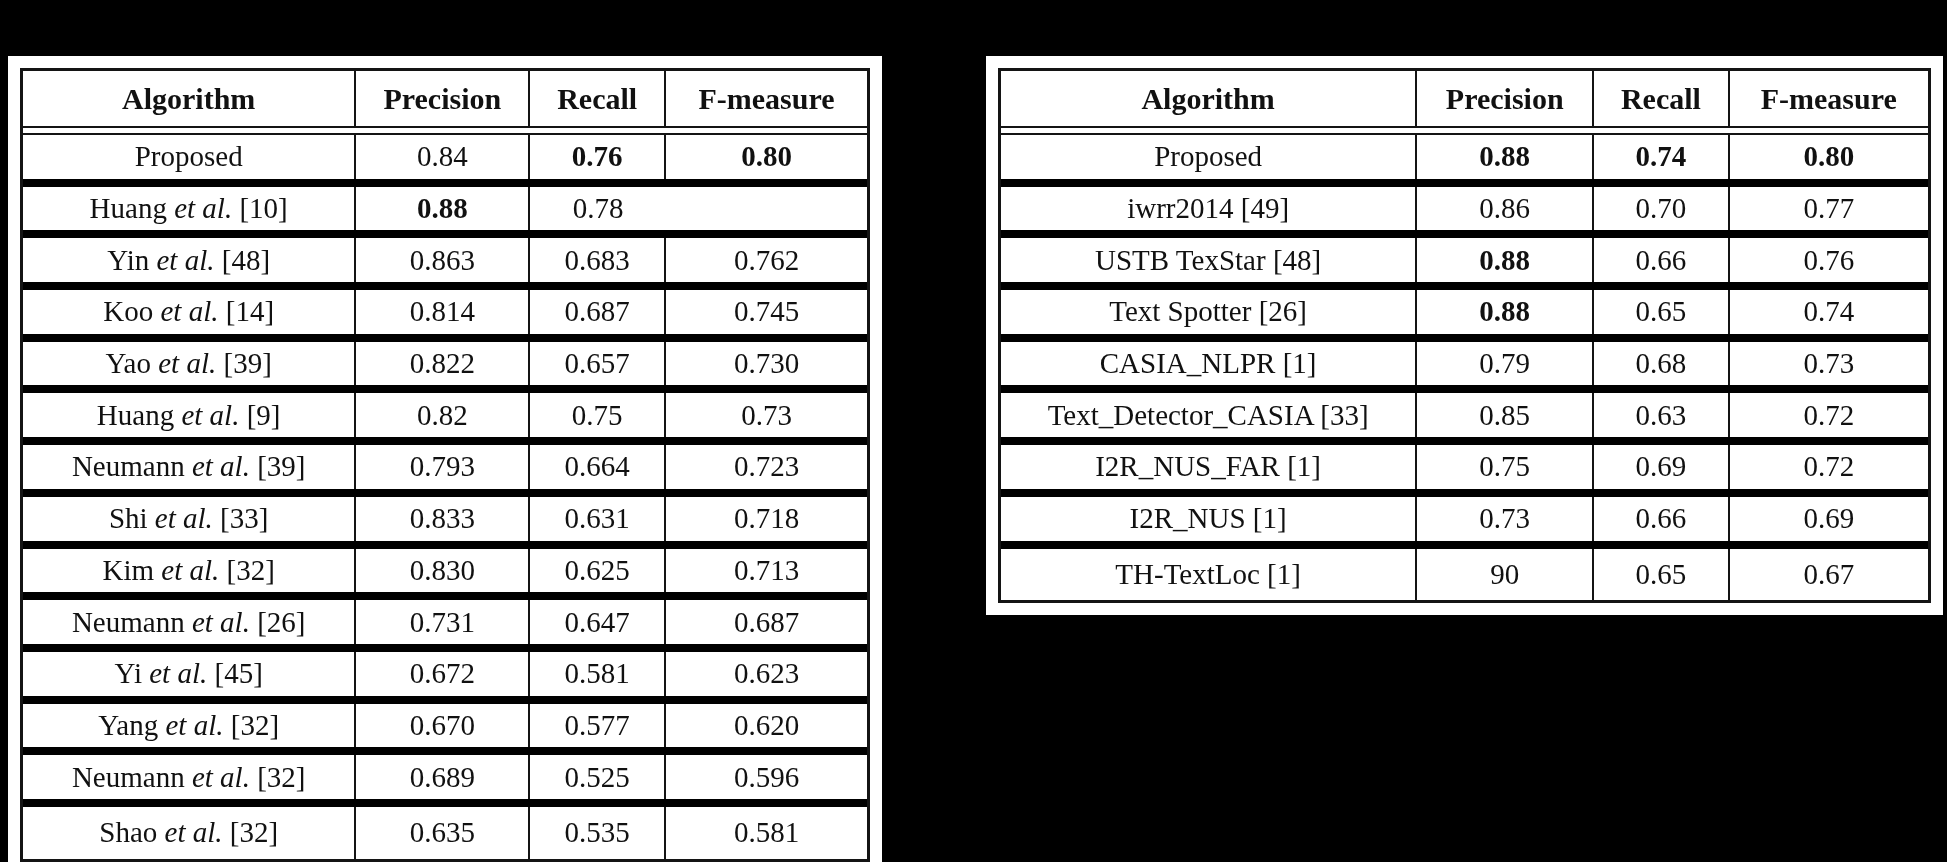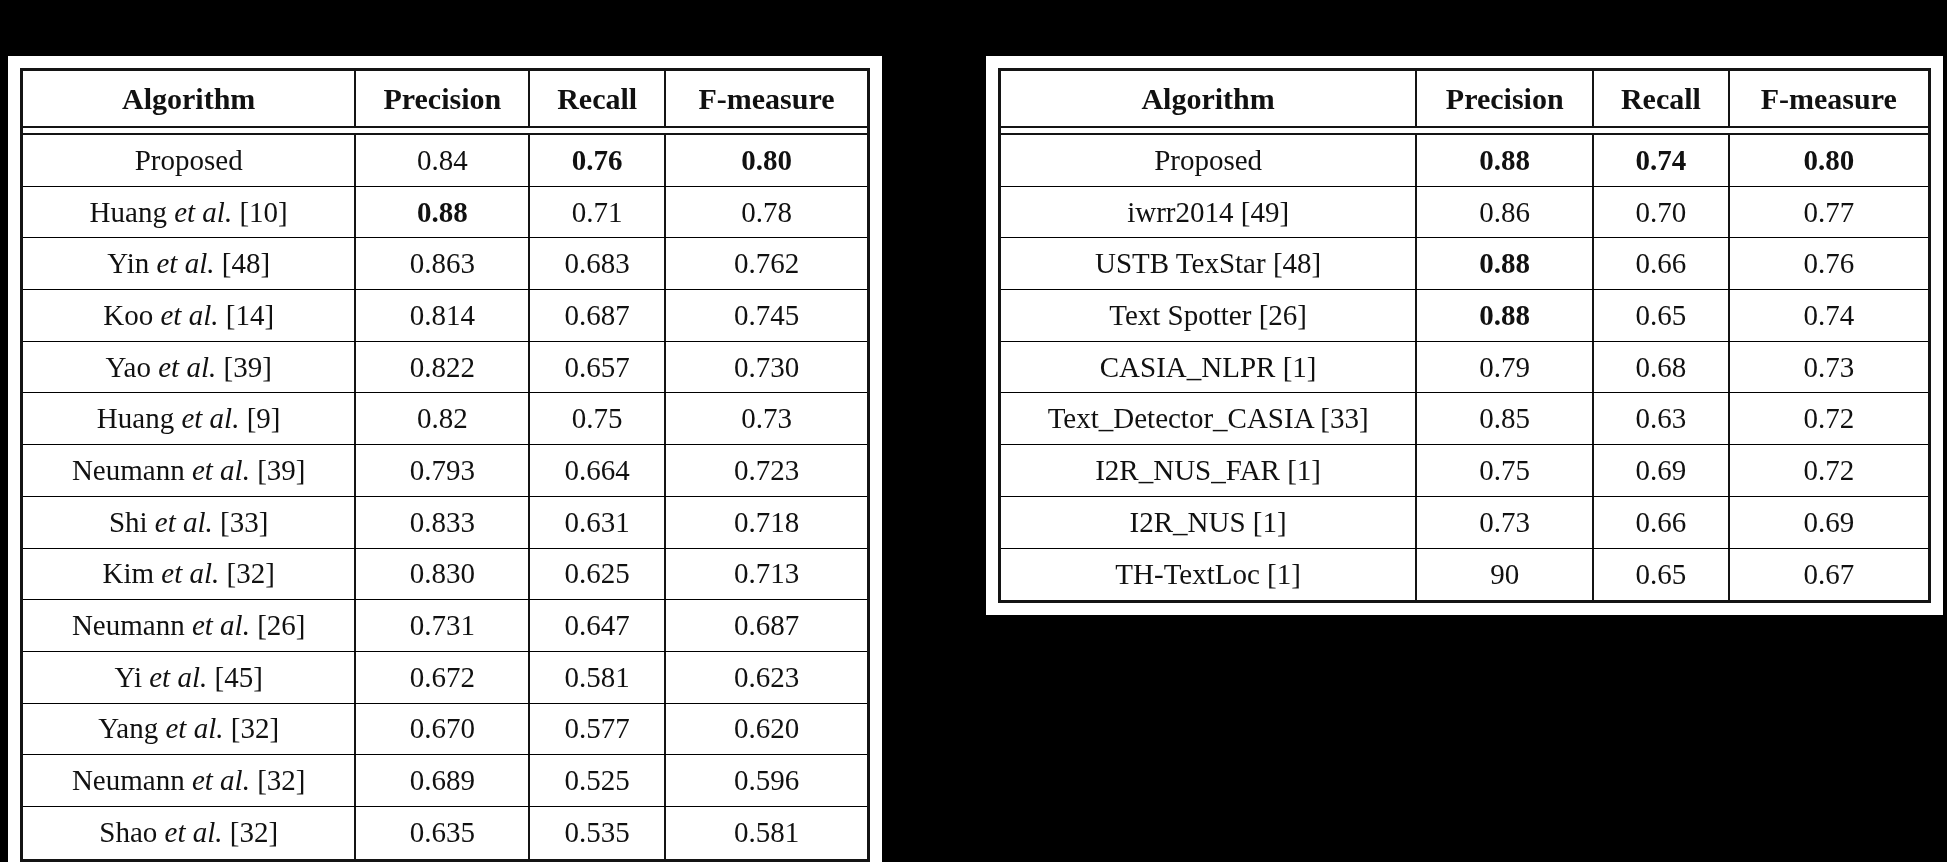--- a/index.html
+++ b/index.html
@@ -29,21 +29,21 @@
     grid-template-columns:var(--cols);
     height:55px;
     border-bottom:2px solid #141414;
   }
   .rule-gap{height:5px;background:#fff;}
   .tbl-body{border-top:2px solid #141414;}
   .trow{
     display:grid;
     grid-template-columns:var(--cols);
     height:51.7px;
-    border-bottom:1px solid #000000;
+    border-bottom:8px solid #000000;
     box-sizing:border-box;
   }
   .trow:last-child{border-bottom:none;}
   .cell{
     display:flex;
     align-items:center;
     justify-content:center;
     border-right:2px solid #141414;
     font-size:29px;
     color:#111;
@@ -77,21 +77,20 @@
           <div class="cell val bold">0.76</div>
           <div class="cell val bold">0.80</div>
         </div>
         <div class="trow">
           <div class="cell alg">
             <span>Huang </span>
             <span class="itl">et al.</span>
             <span> [10]</span>
           </div>
           <div class="cell val bold">0.88</div>
-          <div class="cell val">0.71</div>
           <div class="cell val">0.78</div>
         </div>
         <div class="trow">
           <div class="cell alg">
             <span>Yin </span>
             <span class="itl">et al.</span>
             <span> [48]</span>
           </div>
           <div class="cell val">0.863</div>
           <div class="cell val">0.683</div>

